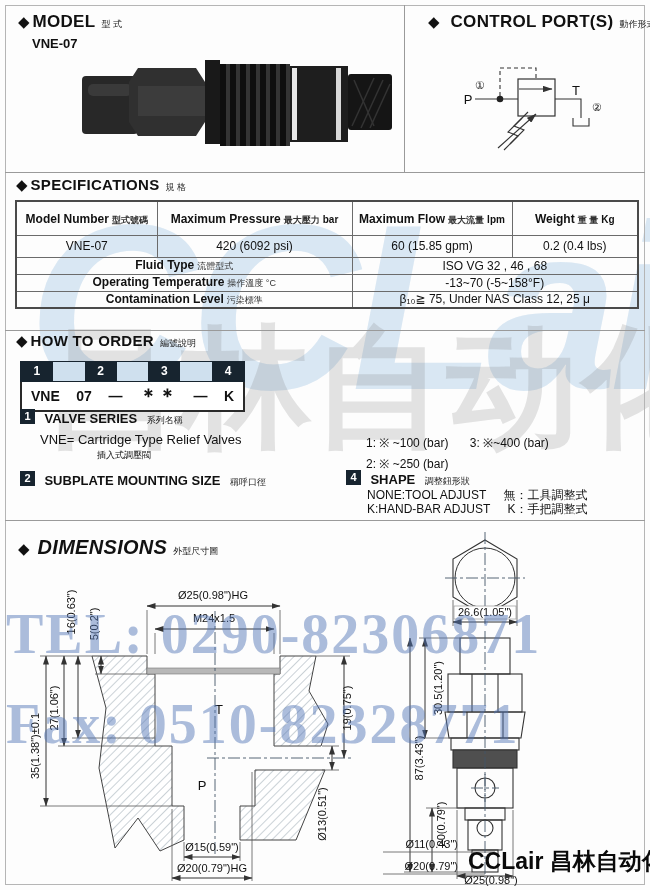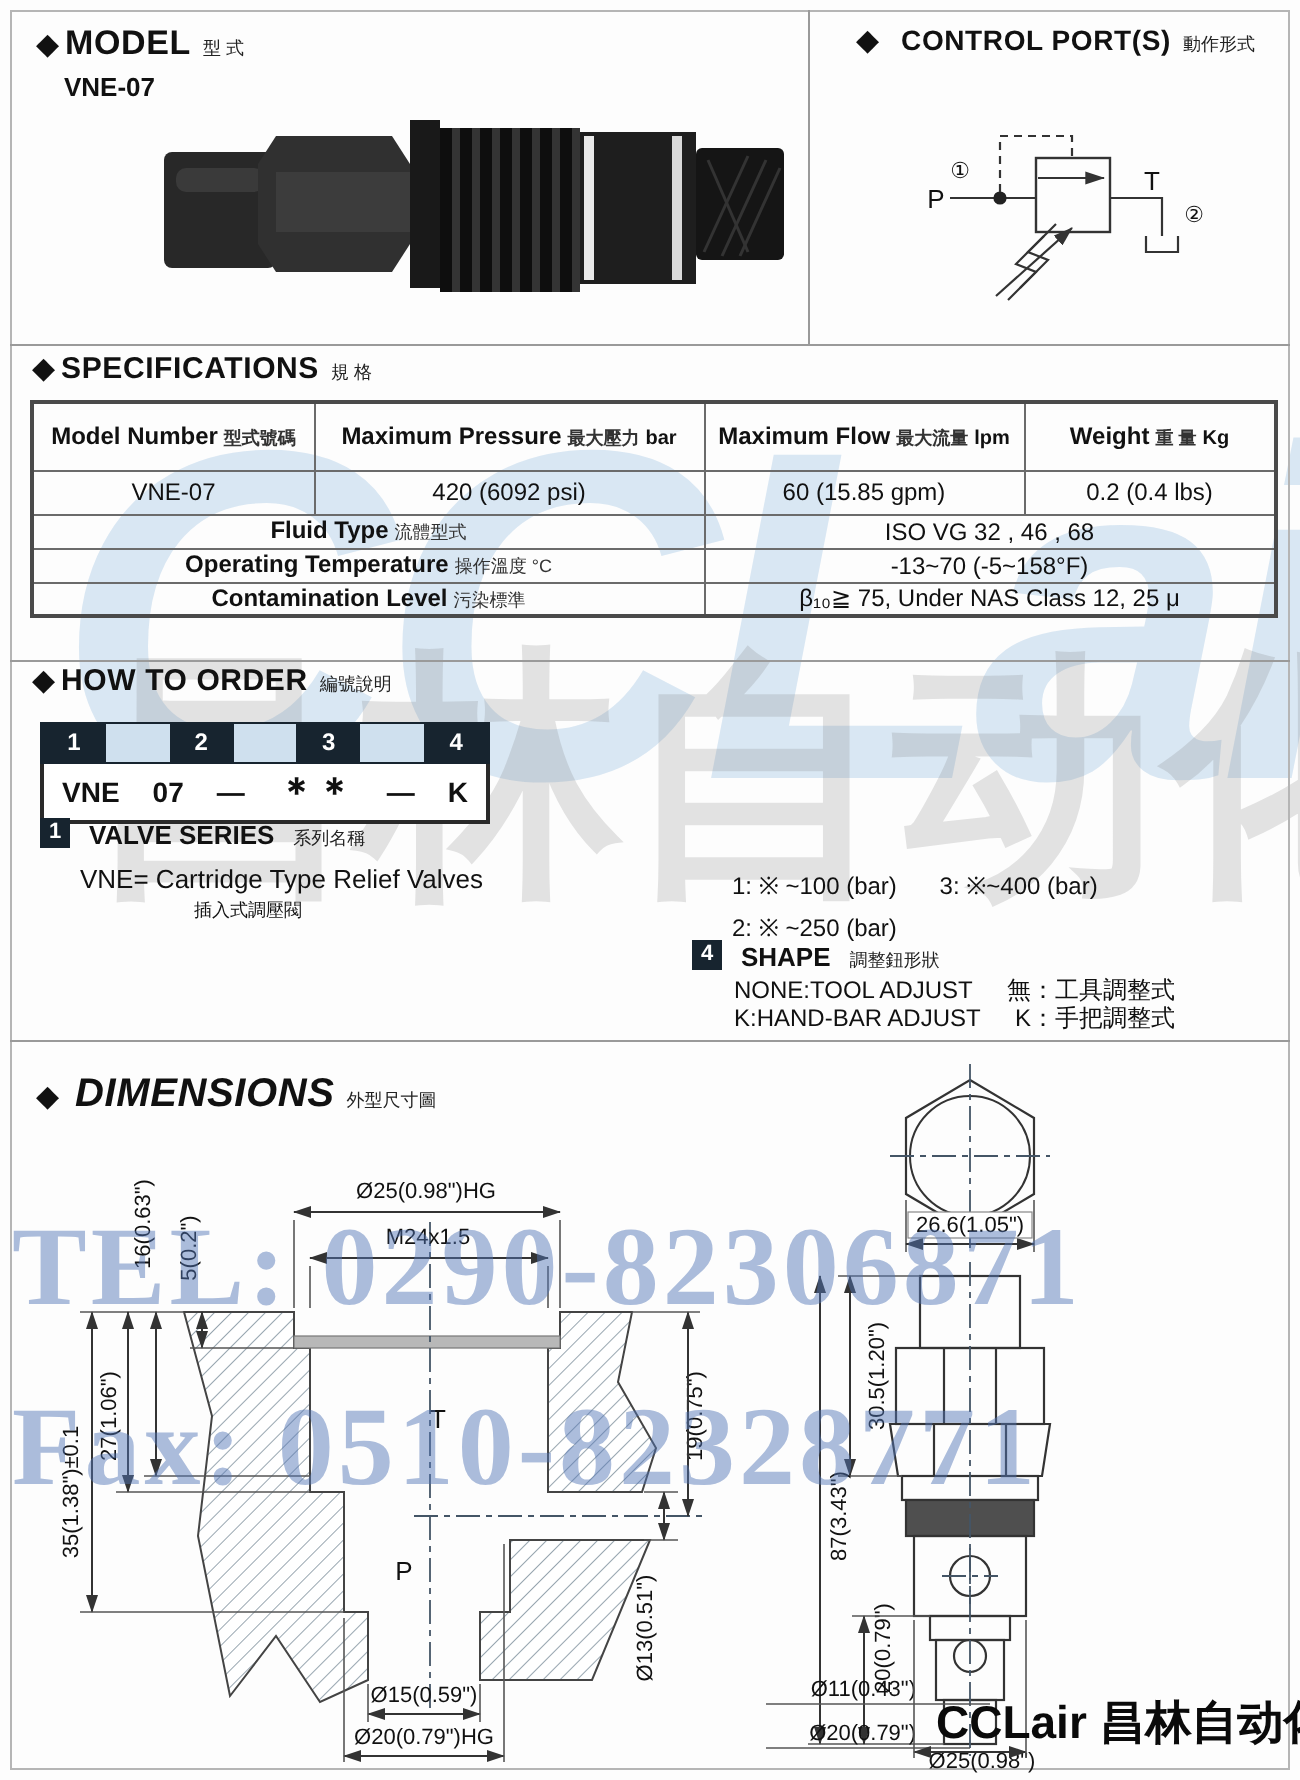--- a/index.html
+++ b/index.html
@@ -120,21 +120,21 @@
     <g stroke="#333" stroke-width="1.5">
       <line x1="274" y1="80" x2="296" y2="32"></line>
         <line x1="283" y1="82" x2="305" y2="34"></line>
       <line x1="292" y1="82" x2="312" y2="38"></line>
         <line x1="276" y1="34" x2="296" y2="80"></line>
     </g>
   </svg>
 
   <div class="sh" style="left:428px;top:12px;">
     <span class="di">◆</span>
-    <span class="ht" style="font-size:14px;margin-left:8px;">CONTROL PORT(S)</span>
+    <span class="ht" style="font-size:17px;margin-left:8px;">CONTROL PORT(S)</span>
     <span class="hc">動作形式</span>
   </div>
 
   <svg style="left:448px;top:56px;" width="175" height="100" viewBox="0 0 175 100">
     <text class="dt" x="32" y="33" text-anchor="middle">①</text>
     <text class="dtb" x="20" y="48" text-anchor="middle">P</text>
     <line class="out" x1="27" y1="43" x2="70" y2="43"></line>
     <circle cx="52" cy="43" r="3.3" fill="#222"></circle>
     <polyline class="out" points="52,40 52,12 88,12 88,23" stroke-dasharray="4 3"></polyline>
     <rect x="70" y="23" width="37" height="37" fill="none" stroke="#333" stroke-width="1.2"></rect>
@@ -226,20 +226,25 @@
   </div>
 
   <div class="item" style="left:20px;top:409px;">
     <span class="badge">1</span>
     <span class="ti">VALVE SERIES</span>
     <span class="tc">系列名稱</span>
   </div>
   <div class="opt" style="left:40px;top:432px;font-size:13px;">VNE= Cartridge Type Relief  Valves</div>
   <div class="opt" style="left:97px;top:449px;font-size:9px;">插入式調壓閥</div>
 
+  <div class="item" style="left:20px;top:471px;">
+    <span class="badge">2</span>
+    <span class="ti">SUBPLATE MOUNTING SIZE</span>
+    <span class="tc">稱呼口徑</span>
+  </div>
 
   <div class="opt" style="left:366px;top:434px;">
     <span>1: ※ ~100 (bar)</span>
     <span style="margin-left:18px;">3: ※~400  (bar)</span>
   </div>
   <div class="opt" style="left:366px;top:455px;">2: ※ ~250  (bar)</div>
 
   <div class="item" style="left:346px;top:470px;">
     <span class="badge">4</span>
     <span class="ti">SHAPE</span>

